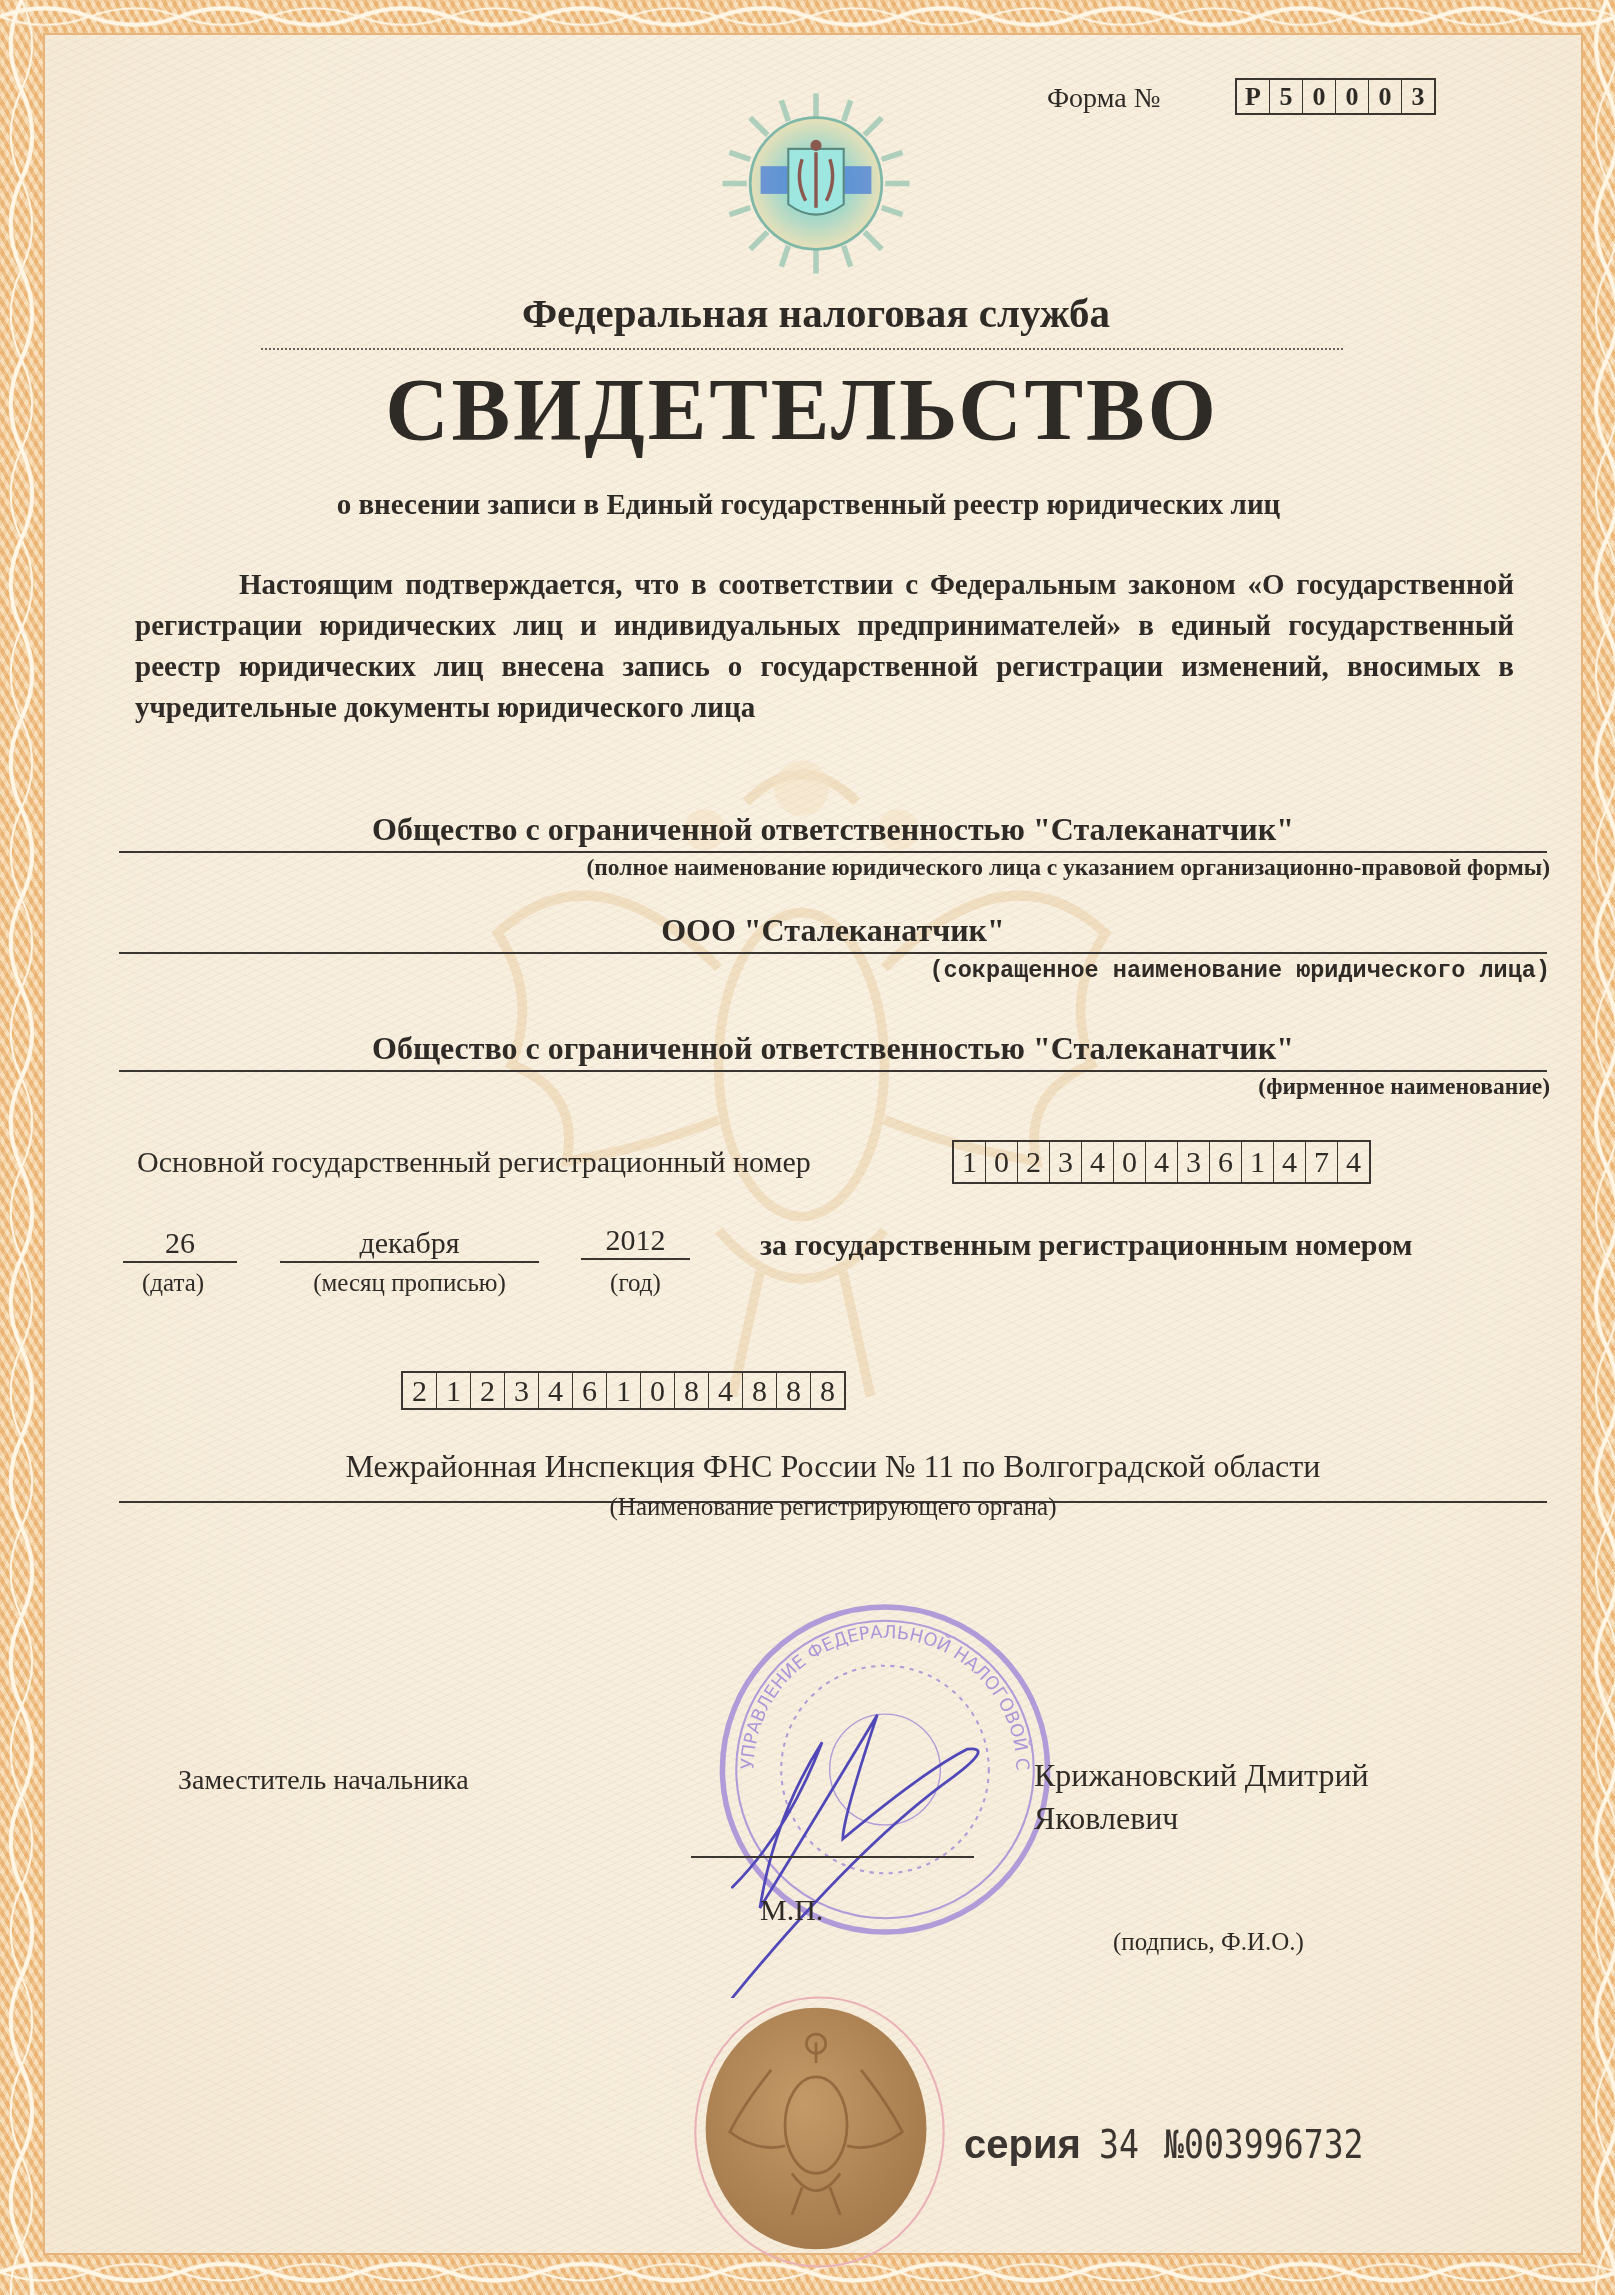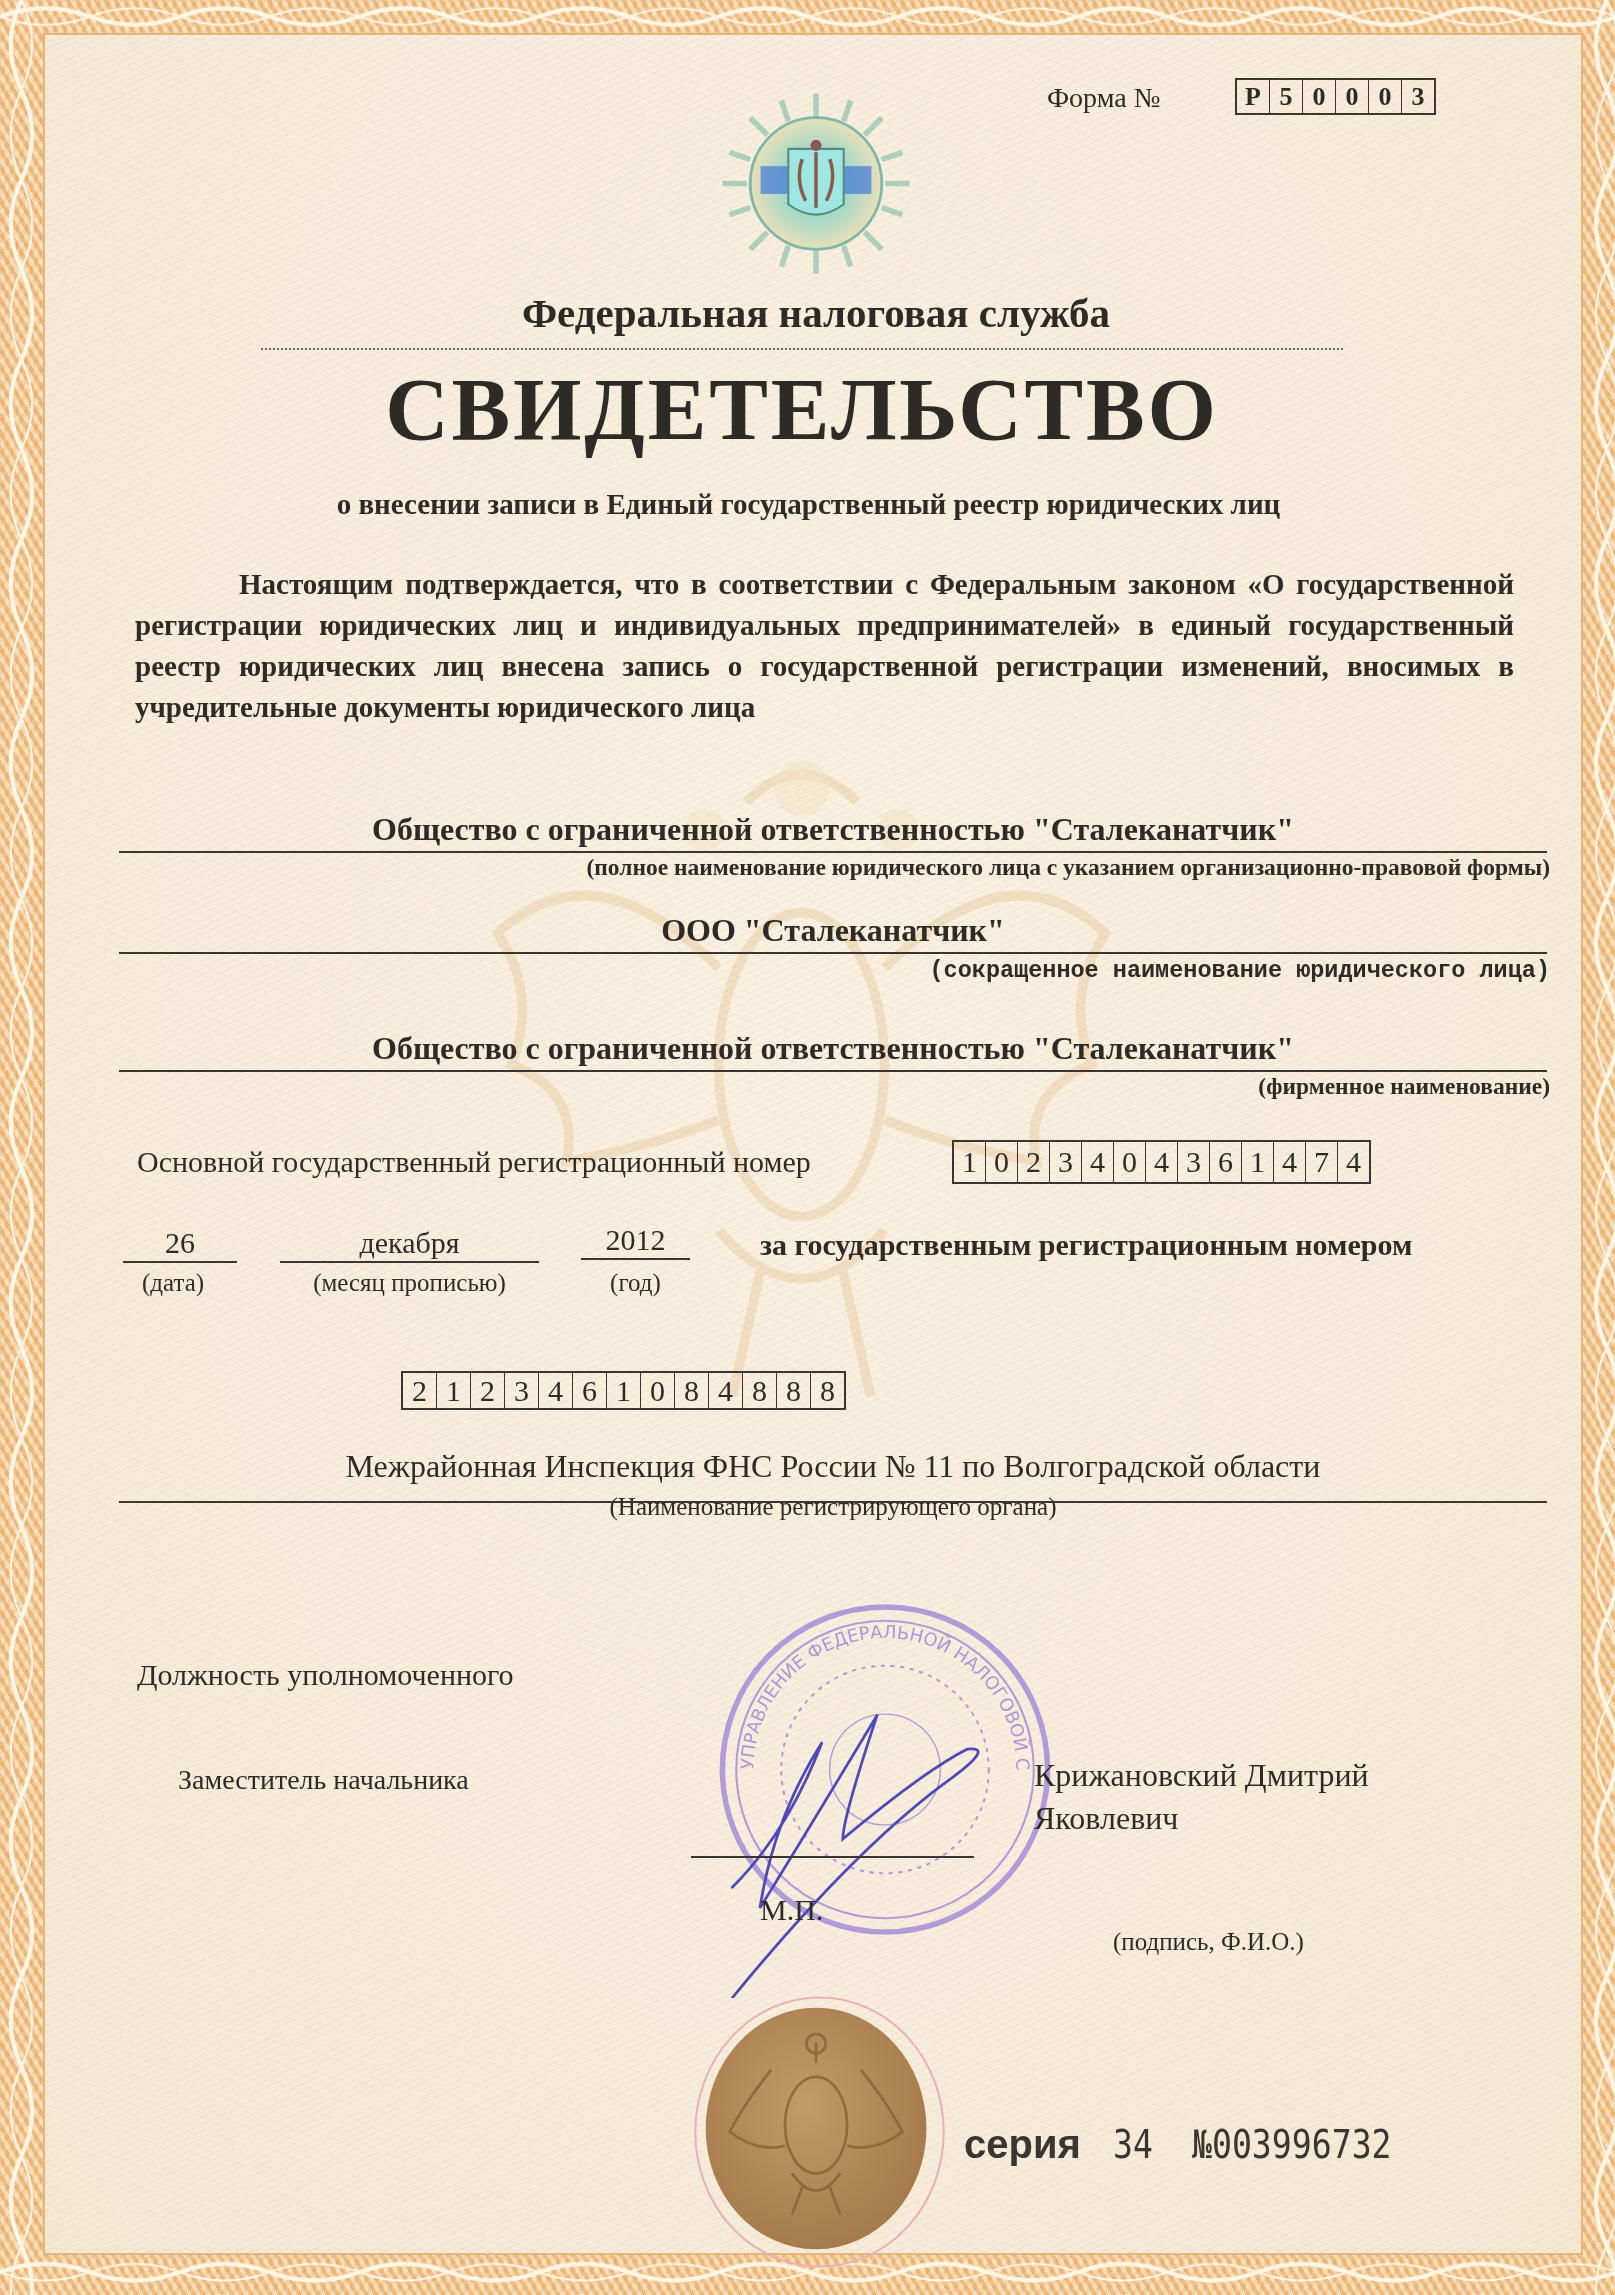--- a/index.html
+++ b/index.html
@@ -78,21 +78,21 @@
   .position-value { left:178px; top:1764px; font-size:28px; }
   .signer { left:1034px; top:1754px; font-size:32px; line-height:43px; }
   .sig-rule { left:691px; top:1856px; width:283px; border-top:2.1px solid #3a3530; }
   .mp { left:760px; top:1893px; font-size:30px; }
   .sig-caption { left:1113px; top:1928px; font-size:25px; }
 
   .stamp { left:712px; top:1600px; width:346px; height:339px; }
   .signature { left:608px; top:1680px; width:442px; height:318px; }
   .seal { left:688px; top:1994px; width:263px; height:276px; }
 
-  .series { left:964px; top:2122px; display:flex; align-items:baseline; gap:32px; }
+  .series { left:964px; top:2122px; display:flex; align-items:baseline; gap:18px; }
   .series-label { font-family:"Liberation Sans", "DejaVu Sans", sans-serif; font-size:40px; font-weight:bold; color:#3a3530; }
   .series-num { font-family:"DejaVu Sans Mono", "Liberation Mono", monospace; font-size:39px; color:#3a3530; transform:scaleX(.85); transform-origin:left; }
   .series-no { font-family:"DejaVu Sans Mono", "Liberation Mono", monospace; font-size:39px; color:#3a3530; transform:scaleX(.85); transform-origin:left; }
 </style>
 </head>
 <body>
 
 <div class="border-outer"></div>
 <svg class="border-wave" viewBox="0 0 2337 3321">
   <defs>
@@ -228,21 +228,20 @@
   <div class="cell">4</div>
   <div class="cell">8</div>
   <div class="cell">8</div>
   <div class="cell">8</div>
 </div>
 
 <div class="abs organ">Межрайонная Инспекция ФНС России № 11 по Волгоградской области</div>
 <div class="abs organ-cap">(Наименование регистрирующего органа)</div>
 
 <div class="abs position-label">
-  <div>Должность уполномоченного</div>
 </div>
 <div class="abs position-value">Заместитель начальника</div>
 
 <svg class="abs stamp" viewBox="0 0 500 490">
   <g fill="none" stroke="#9a80d8" opacity=".75">
     <circle cx="250" cy="245" r="235" stroke-width="8"></circle>
     <circle cx="250" cy="245" r="215" stroke-width="3"></circle>
     <circle cx="250" cy="245" r="150" stroke-width="3" stroke-dasharray="6 8"></circle>
     <circle cx="250" cy="245" r="80" stroke-width="2"></circle>
   </g>

